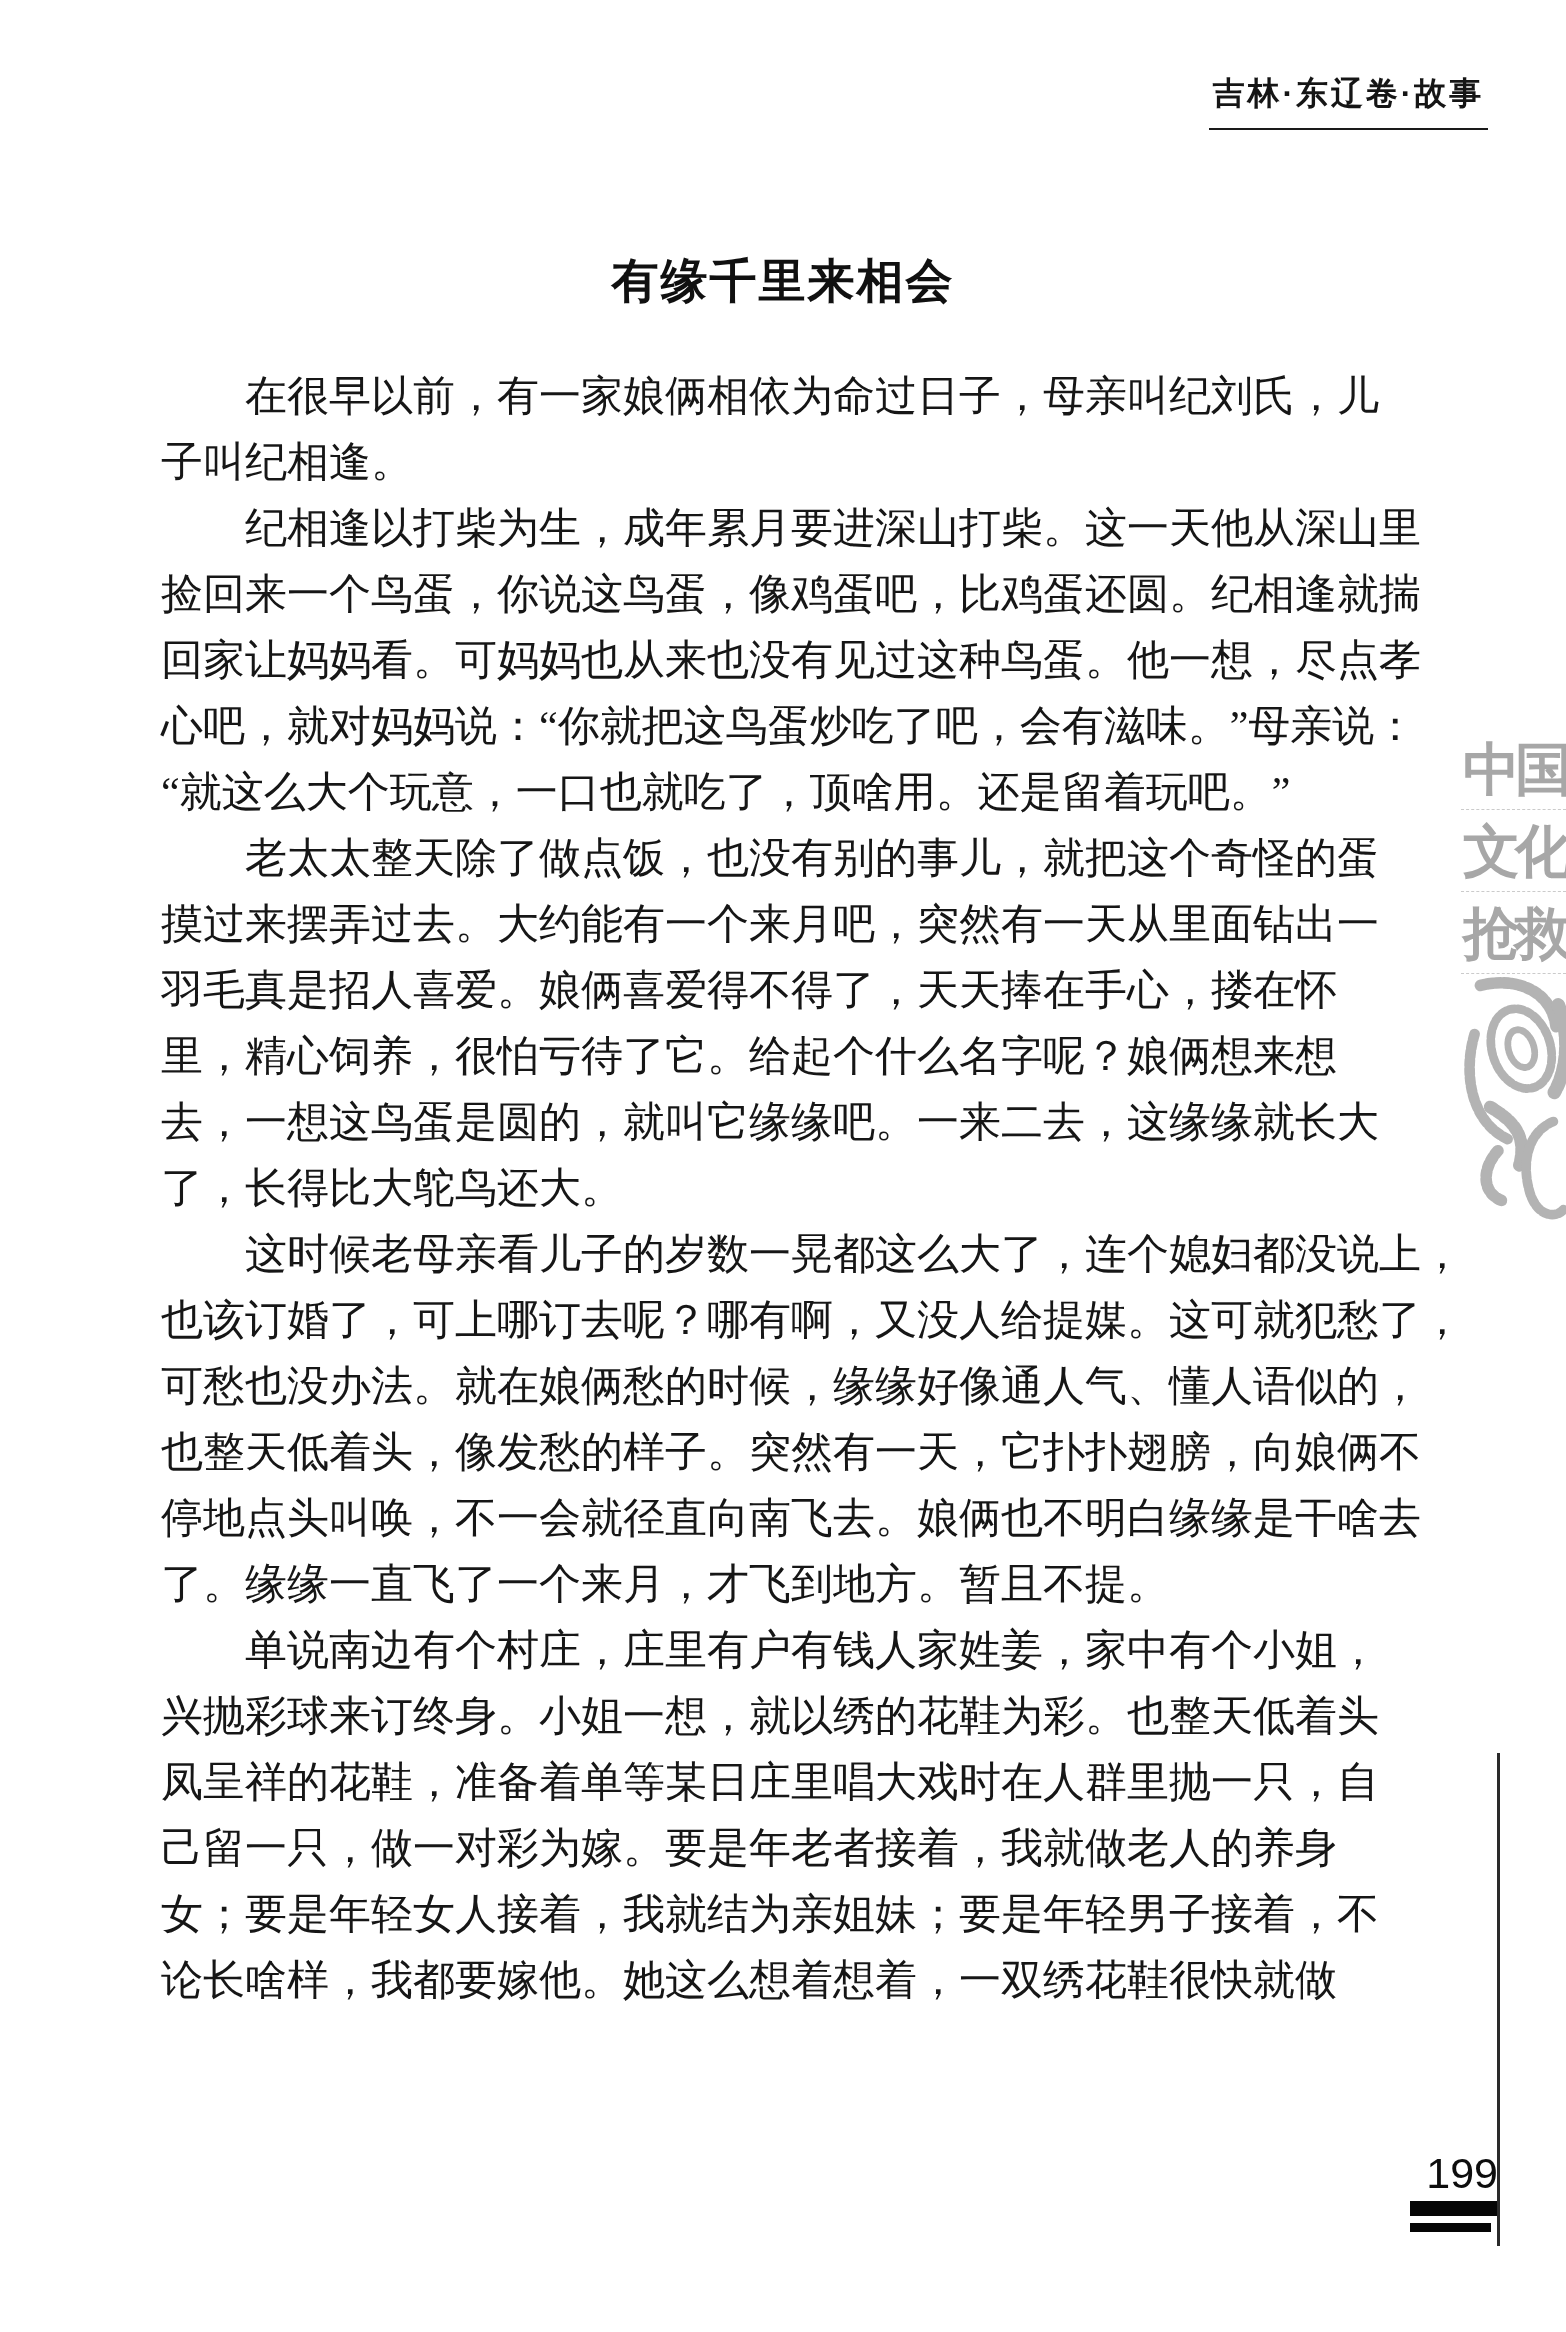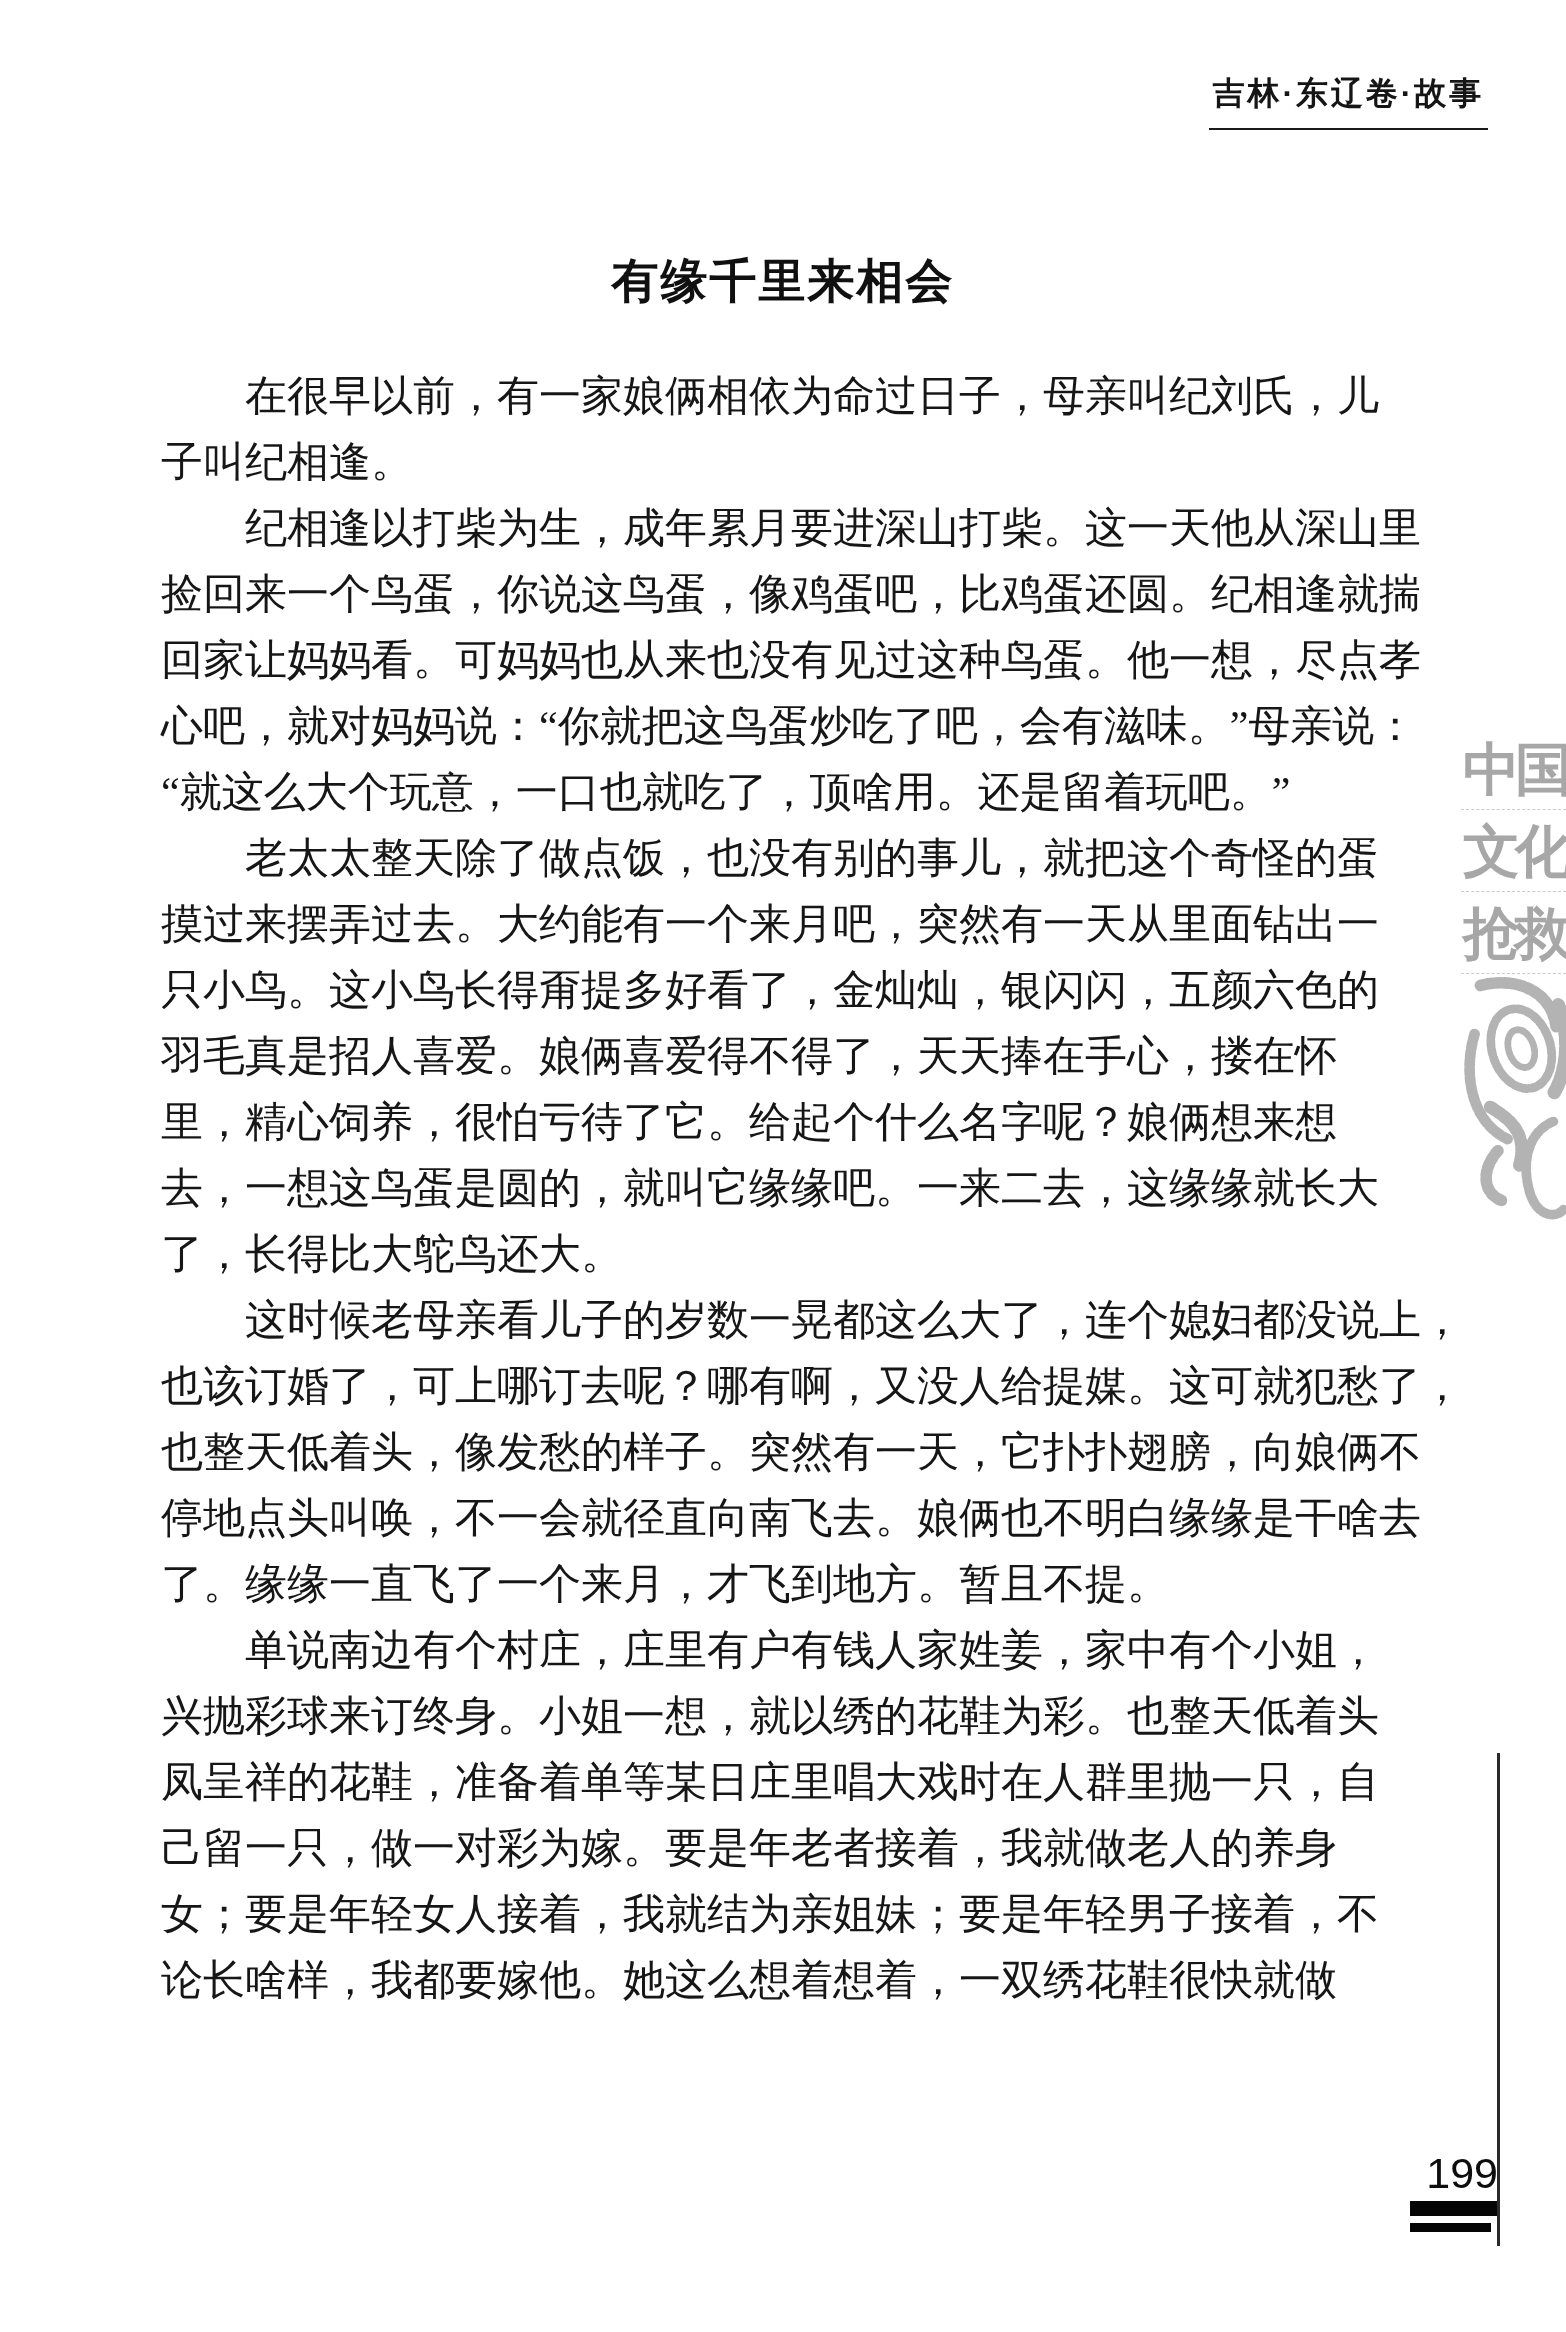--- a/index.html
+++ b/index.html
@@ -118,27 +118,27 @@
   <div class="story-body">
       <div class="line indent">在很早以前，有一家娘俩相依为命过日子，母亲叫纪刘氏，儿</div>
       <div class="line">子叫纪相逢。</div>
       <div class="line indent">纪相逢以打柴为生，成年累月要进深山打柴。这一天他从深山里</div>
       <div class="line">捡回来一个鸟蛋，你说这鸟蛋，像鸡蛋吧，比鸡蛋还圆。纪相逢就揣</div>
       <div class="line">回家让妈妈看。可妈妈也从来也没有见过这种鸟蛋。他一想，尽点孝</div>
       <div class="line">心吧，就对妈妈说：“你就把这鸟蛋炒吃了吧，会有滋味。”母亲说：</div>
       <div class="line">“就这么大个玩意，一口也就吃了，顶啥用。还是留着玩吧。”</div>
       <div class="line indent">老太太整天除了做点饭，也没有别的事儿，就把这个奇怪的蛋</div>
       <div class="line">摸过来摆弄过去。大约能有一个来月吧，突然有一天从里面钻出一</div>
-      <div class="line">只小鸟。这小鸟长得甭提多好看了，金灿灿，银闪闪，五颜六色的</div>
       <div class="line">羽毛真是招人喜爱。娘俩喜爱得不得了，天天捧在手心，搂在怀</div>
       <div class="line">里，精心饲养，很怕亏待了它。给起个什么名字呢？娘俩想来想</div>
       <div class="line">去，一想这鸟蛋是圆的，就叫它缘缘吧。一来二去，这缘缘就长大</div>
       <div class="line">了，长得比大鸵鸟还大。</div>
       <div class="line indent">这时候老母亲看儿子的岁数一晃都这么大了，连个媳妇都没说上，</div>
       <div class="line">也该订婚了，可上哪订去呢？哪有啊，又没人给提媒。这可就犯愁了，</div>
+      <div class="line">可愁也没办法。就在娘俩愁的时候，缘缘好像通人气、懂人语似的，</div>
       <div class="line">也整天低着头，像发愁的样子。突然有一天，它扑扑翅膀，向娘俩不</div>
       <div class="line">停地点头叫唤，不一会就径直向南飞去。娘俩也不明白缘缘是干啥去</div>
       <div class="line">了。缘缘一直飞了一个来月，才飞到地方。暂且不提。</div>
       <div class="line indent">单说南边有个村庄，庄里有户有钱人家姓姜，家中有个小姐，</div>
       <div class="line">兴抛彩球来订终身。小姐一想，就以绣的花鞋为彩。也整天低着头</div>
       <div class="line">凤呈祥的花鞋，准备着单等某日庄里唱大戏时在人群里抛一只，自</div>
       <div class="line">己留一只，做一对彩为嫁。要是年老者接着，我就做老人的养身</div>
       <div class="line">女；要是年轻女人接着，我就结为亲姐妹；要是年轻男子接着，不</div>
       <div class="line">论长啥样，我都要嫁他。她这么想着想着，一双绣花鞋很快就做</div>
     </div>

